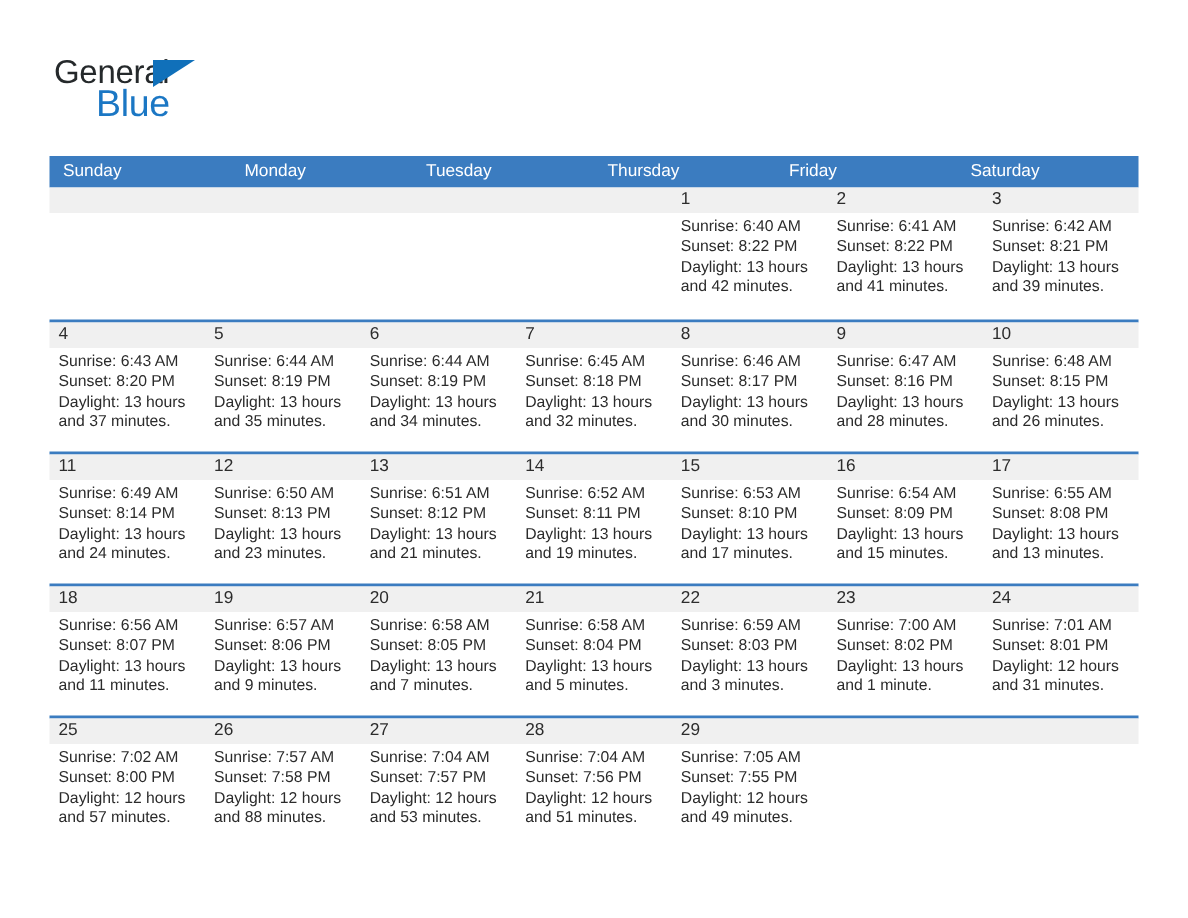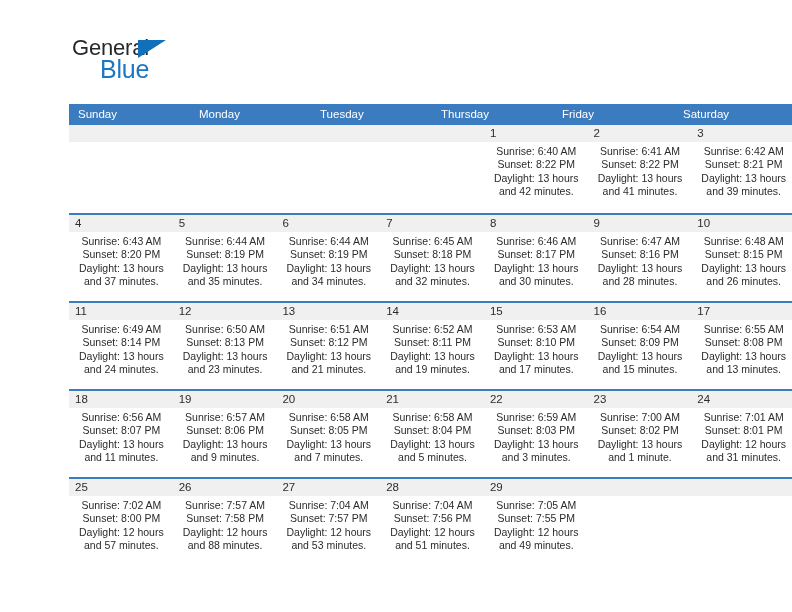--- a/index.html
+++ b/index.html
@@ -12,21 +12,20 @@
     background: #ffffff;
     font-family: "Liberation Sans", sans-serif;
     color: #000000;
     overflow: hidden;
   }
   .page {
     position: relative;
     width: 632px;
     height: 612px;
     box-sizing: border-box;
-    margin-left: 36px;
   }
 
   
   .top {
     position: absolute;
     left: 0;
     top: 0;
     width: 792px;
     height: 100px;
   }
@@ -145,21 +144,20 @@
   .daynum {
     position: relative;
     height: 17px;
     line-height: 17px;
     font-size: 11.5px;
     color: #2c2c2c;
     z-index: 2;
   }
   .cell-lines {
     margin-top: 3px;
-    text-align: center;
   }
   .cell-line {
     font-size: 10.5px;
     line-height: 13.4px;
     color: #2b2b2b;
     white-space: nowrap;
   }
   .cell.empty .daynum,
   .cell.empty .cell-lines {
     visibility: hidden;

